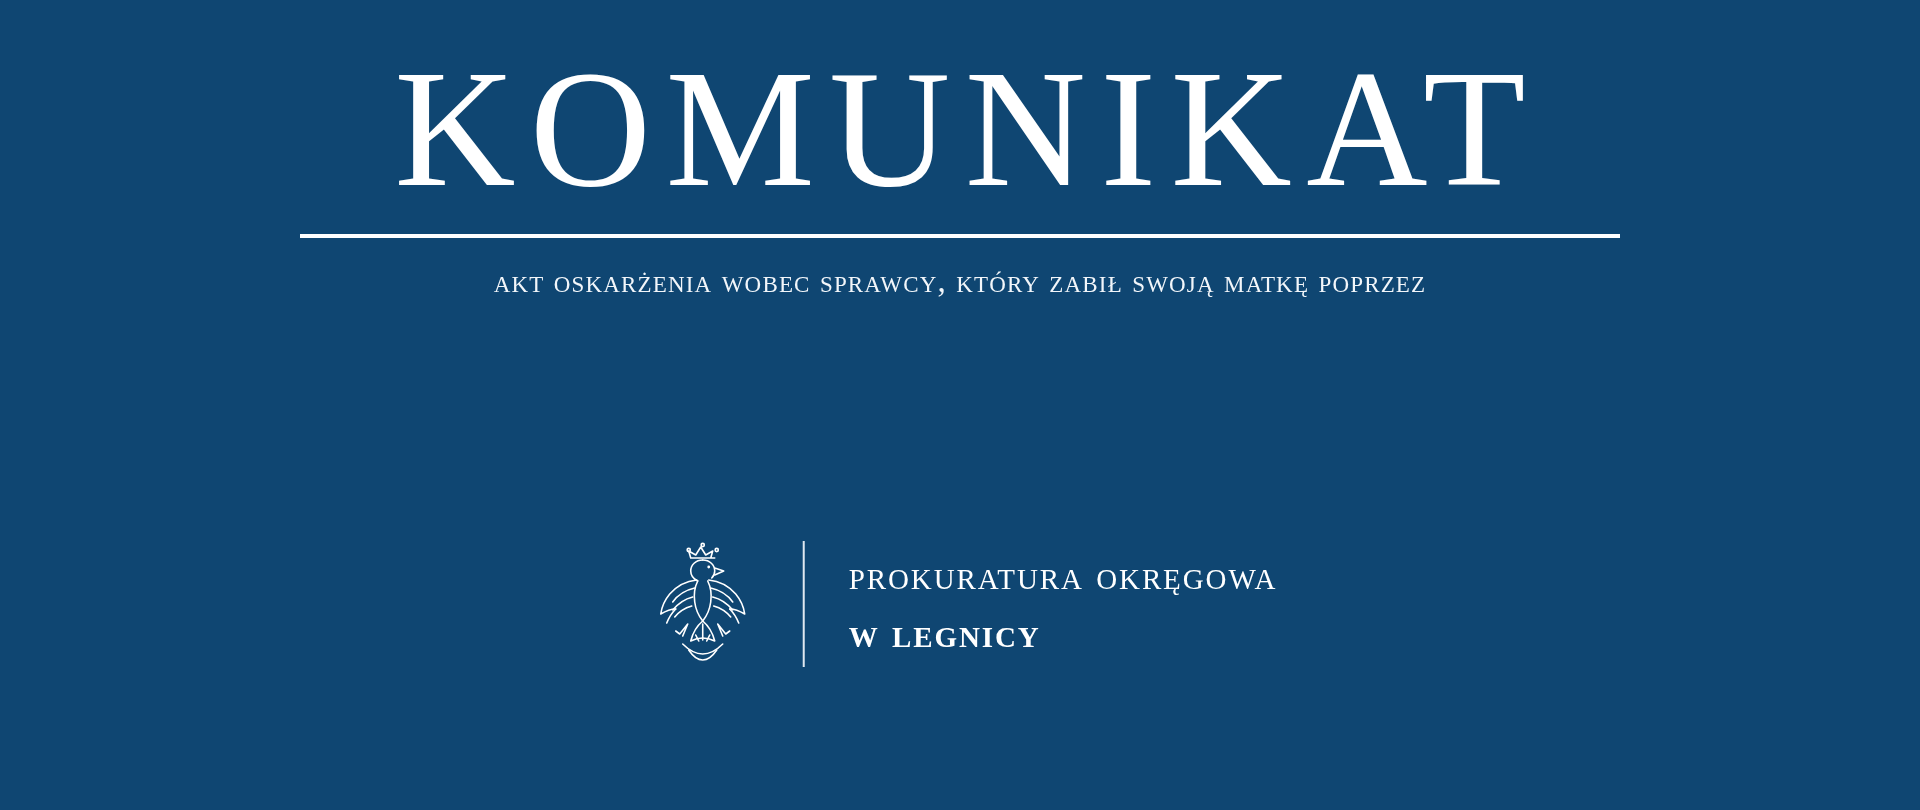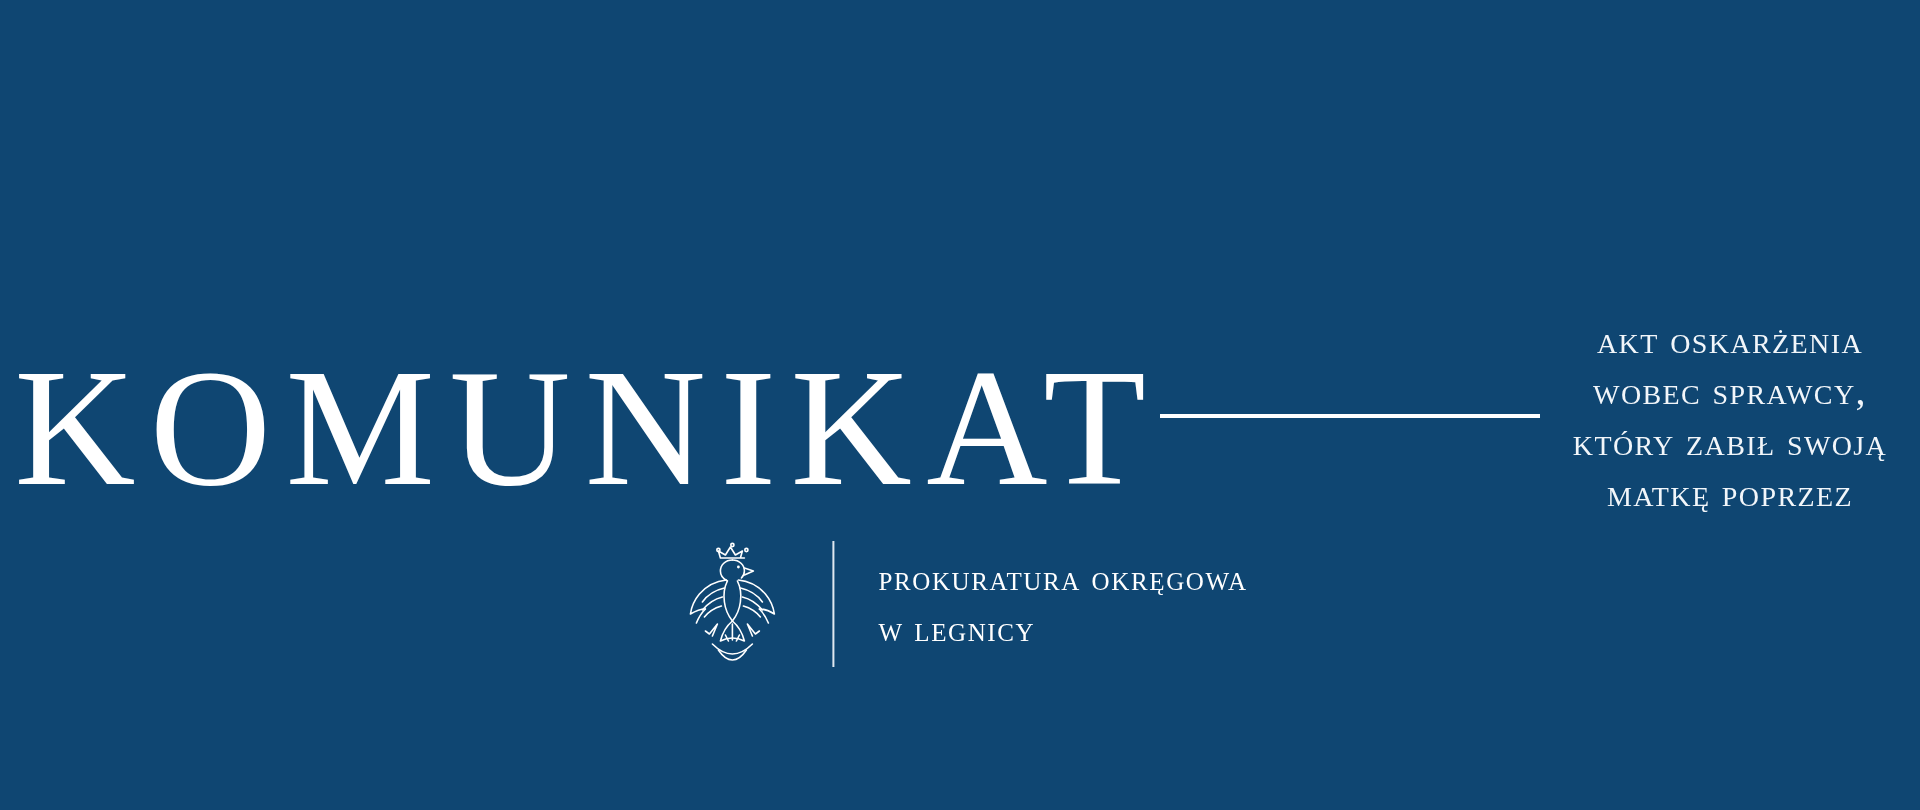--- a/index.html
+++ b/index.html
@@ -13,21 +13,21 @@
     background: #0f4672;
     font-family: "Liberation Serif", "DejaVu Serif", serif;
     color: #ffffff;
   }
   .banner {
     position: relative;
     width: 1920px;
     height: 810px;
     box-sizing: border-box;
     display: flex;
-    flex-direction: row;
+    flex-direction: column;
     align-items: center;
   }
   .headline {
     margin-top: 44px;
     font-size: 168px;
     line-height: 1.0;
     letter-spacing: 0.085em;
     text-indent: 0.085em;
     font-weight: 400;
     color: #ffffff;
@@ -37,21 +37,21 @@
   .rule {
     margin-top: 22px;
     width: 1320px;
     height: 4px;
     background: #ffffff;
   }
   .subtitle {
     margin-top: 22px;
     width: 1320px;
     text-align: center;
-    font-size: 40px;
+    font-size: 33px;
     line-height: 1.28;
     letter-spacing: 0.035em;
     font-variant: small-caps;
     text-transform: lowercase;
     color: #f2f6fa;
     font-family: "Liberation Serif", "DejaVu Serif", serif;
   }
   .logo-block {
     position: absolute;
     top: 540px;
@@ -69,29 +69,29 @@
   .logo-divider {
     width: 2px;
     height: 126px;
     background: #dfe8f0;
     margin: 0 44px 0 40px;
   }
   .org-name {
     display: flex;
     flex-direction: column;
     justify-content: center;
-    font-size: 36px;
+    font-size: 42px;
     line-height: 1.25;
     letter-spacing: 0.045em;
     font-variant: small-caps;
     text-transform: lowercase;
     color: #ffffff;
     font-family: "Liberation Serif", "DejaVu Serif", serif;
   }
-  .org-line2 { margin-top: 6px; }
+  .org-line2 { margin-top: 6px; font-weight: bold; }
 </style>
 </head>
 <body>
 
 <div class="banner">
 
   <div class="headline">KOMUNIKAT</div>
 
   <div class="rule"></div>
 

